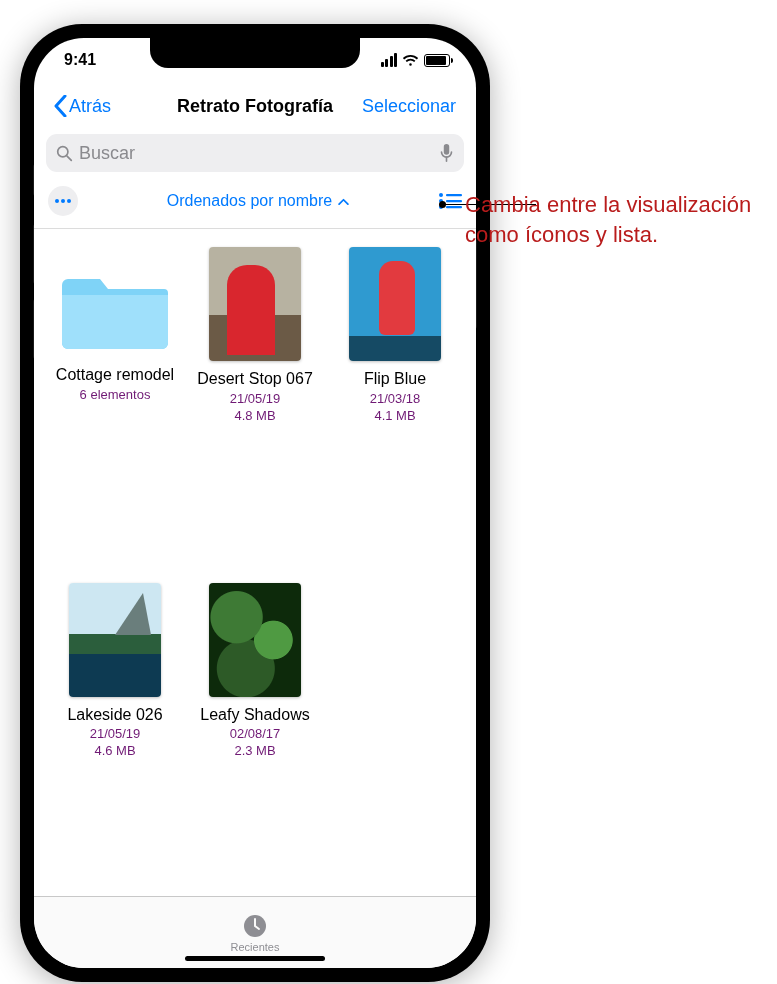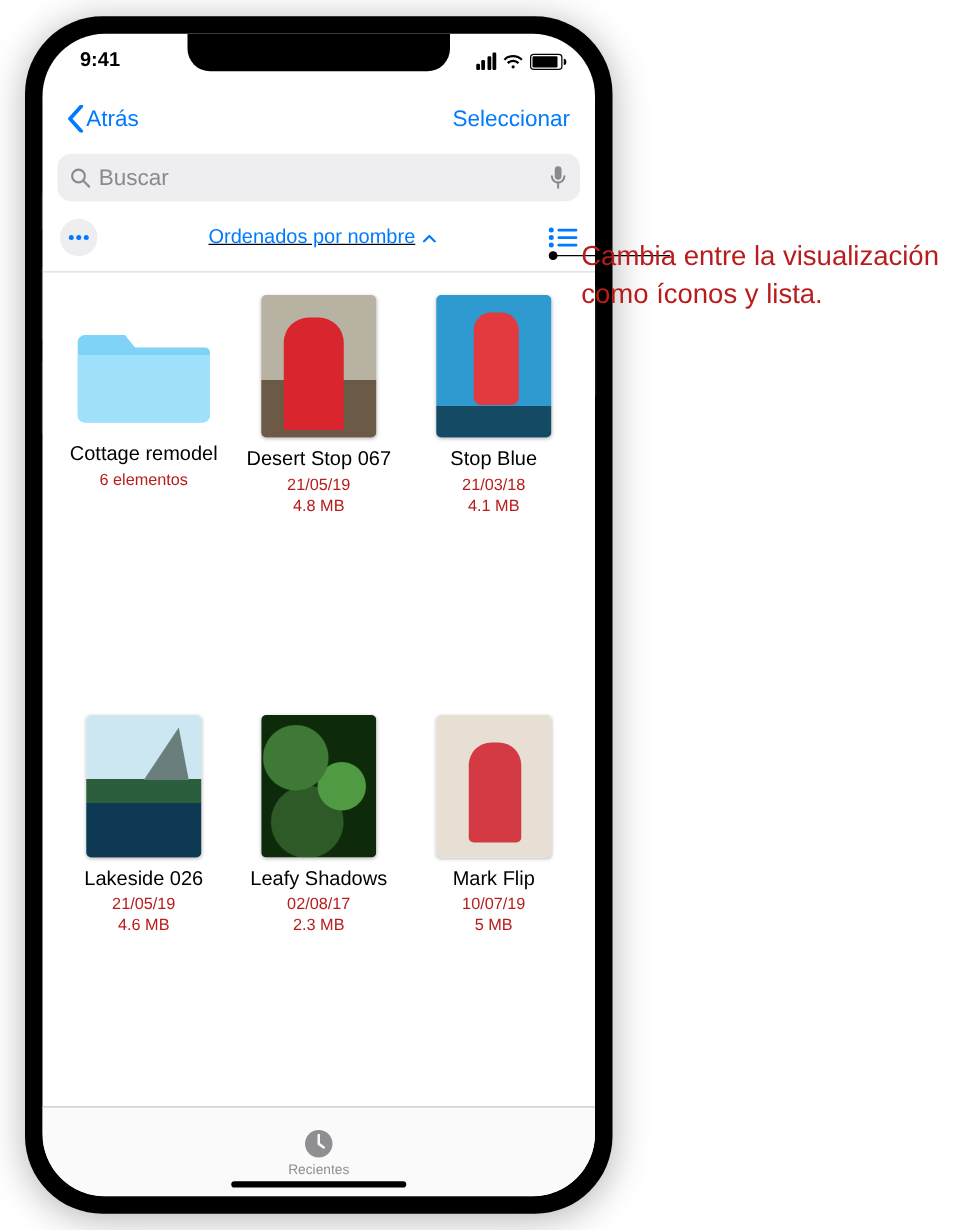--- a/index.html
+++ b/index.html
@@ -6,21 +6,21 @@
   body {
     font-family: -apple-system, "Helvetica Neue", Helvetica, Arial, sans-serif;
     background: #fff;
     width: 777px;
     height: 984px;
     position: relative;
   }
   .phone {
     position: absolute;
     left: 20px;
-    top: 13px;
+    top: 24px;
     width: 470px;
     height: 958px;
     background: #000;
     border-radius: 62px;
     padding: 14px;
     box-shadow: 0 4px 30px rgba(0,0,0,.3);
   }
   .screen {
     width: 100%;
     height: 100%;
@@ -121,21 +121,20 @@
     flex:1; border:0; background:transparent;
     font-size:18px; color:#7f1d1d; outline:none;
   }
   .search input::placeholder { color:#8a8a8e; }
   .mic { width:15px; height:20px; flex:none; }
   
   .sortbar {
     display:flex; align-items:center;
     padding:6px 14px 12px;
     border-bottom:0.5px solid #dcdcdc;
-    text-decoration:underline;
   }
   .more-btn {
     width:30px; height:30px;
     border-radius:50%;
     background:#eeeef0;
     display:flex; align-items:center; justify-content:center;
     gap:2px;
   }
   .more-btn span { width:4px; height:4px; background:#007aff; border-radius:50%; }
   .sort-label {
@@ -169,21 +168,21 @@
     overflow:hidden;
   }
   .folder-g {
     width:106px; height:86px;
     margin-top:18px;
     margin-bottom:14px;
     box-shadow:none;
     border-radius:0;
   }
   .item-name { font-size:16px; color:#000; line-height:1.22; }
-  .item-sub  { font-size:13px; color:#b91c1c; margin-top:2px; }
+  .item-sub  { font-size:13px; color:#701a75; margin-top:2px; }
   
   .th-desert {
     background:linear-gradient(180deg,#b7b2a1 0%,#b7b2a1 60%,#6b5a46 60%,#6b5a46 100%);
   }
   .th-desert::before{
     content:""; position:absolute; left:18px; bottom:6px; width:48px; height:90px;
     background:#d9262e; border-radius:20px 20px 0 0;
   }
   .th-blue {
     background:linear-gradient(180deg,#2f9ad0 0%,#2f9ad0 78%,#154a64 78%);
@@ -289,20 +288,21 @@
       </div>
     </div>
 
     <div class="nav">
       <div class="nav-back">
         <svg class="chev-left" viewBox="0 0 13 22">
           <path d="M11 1L2 11l9 10" stroke="#007aff" stroke-width="3" fill="none" stroke-linecap="round" stroke-linejoin="round"></path>
         </svg>
         <span>Atrás</span>
       </div>
+      <div class="nav-title">Retrato Fotografía</div>
       <div class="nav-select">Seleccionar</div>
     </div>
 
     <div class="search-wrap">
       <div class="search">
         <svg class="mag" viewBox="0 0 20 20">
           <circle cx="8" cy="8" r="6" stroke="#8a8a8e" stroke-width="2" fill="none"></circle>
           <line x1="13" y1="13" x2="18" y2="18" stroke="#8a8a8e" stroke-width="2" stroke-linecap="round"></line>
         </svg>
         <input placeholder="Buscar" style="">
@@ -349,45 +349,39 @@
 
       <div class="item">
         <div class="thumb th-desert"></div>
         <div class="item-name">Desert Stop 067</div>
         <div class="item-sub">21/05/19</div>
         <div class="item-sub">4.8 MB</div>
       </div>
 
       <div class="item">
         <div class="thumb th-blue"></div>
-        <div class="item-name">Stop Blue</div>
+        <div class="item-name">Flip Blue</div>
         <div class="item-sub">21/03/18</div>
         <div class="item-sub">4.1 MB</div>
       </div>
 
       <div class="item">
         <div class="thumb th-lake"></div>
         <div class="item-name">Lakeside 026</div>
         <div class="item-sub">21/05/19</div>
         <div class="item-sub">4.6 MB</div>
       </div>
 
       <div class="item">
         <div class="thumb th-leafy"></div>
         <div class="item-name">Leafy Shadows</div>
         <div class="item-sub">02/08/17</div>
         <div class="item-sub">2.3 MB</div>
       </div>
 
-      <div class="item">
-        <div class="thumb th-flip"></div>
-        <div class="item-name">Mark Flip</div>
-        <div class="item-sub">10/07/19</div>
-        <div class="item-sub">5 MB</div>
-      </div>
 
 
     </div>
 
     <div class="tabbar">
       <div class="tab">
         <svg class="tab-ic" viewBox="0 0 26 26">
           <circle cx="13" cy="13" r="11" fill="#8e8e93"></circle>
           <path d="M13 6v7l4 3" stroke="#fafafa" stroke-width="2" fill="none" stroke-linecap="round"></path>
         </svg>

